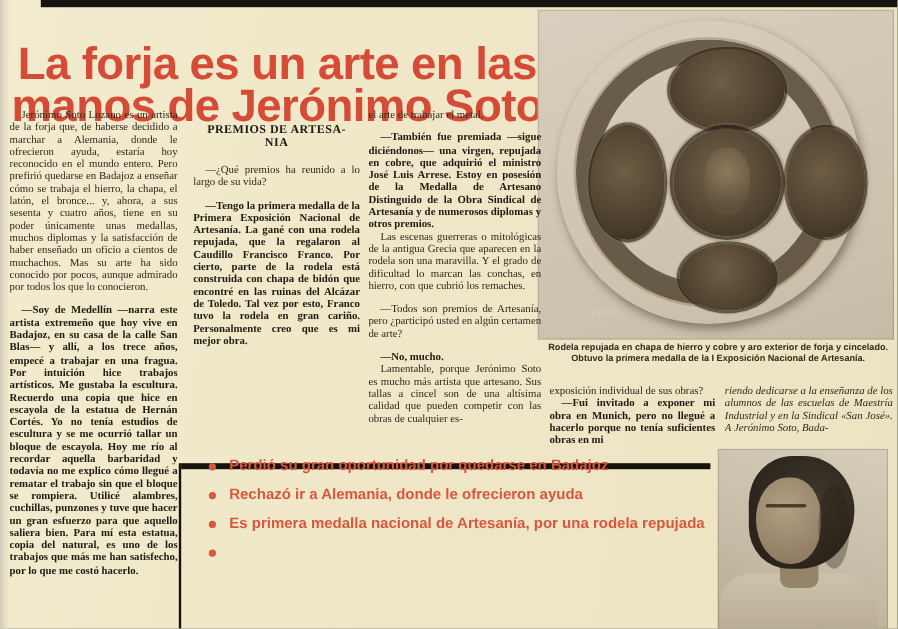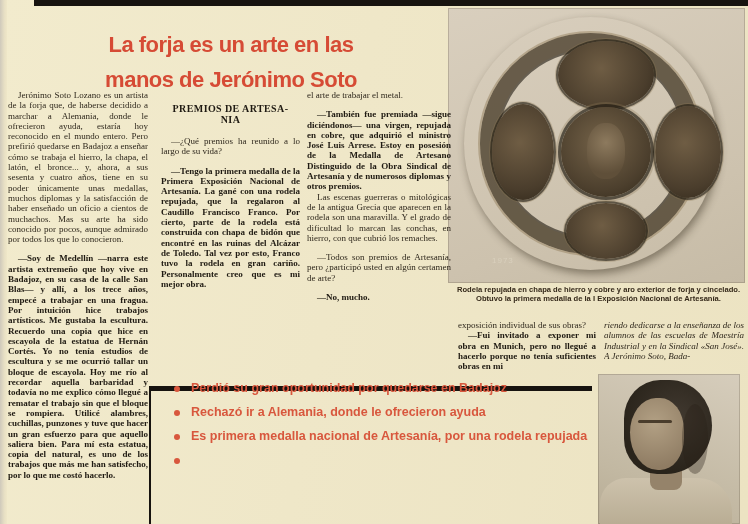--- a/index.html
+++ b/index.html
@@ -9,21 +9,21 @@
     font-family:"Liberation Serif","DejaVu Serif",serif;
     color:#2e271c;
   }
   .left-edge{position:absolute;left:0;top:0;width:7px;height:524px;
     background:linear-gradient(90deg,#cfc9bb,#e7dfc4 60%,#efe7c8);}
   .top-bar{position:absolute;left:34px;top:0;width:714px;height:6px;background:#17130f;}
 
   
   .headline{position:absolute;left:8px;top:12px;width:446px;text-align:center;
     font-family:"Liberation Sans","DejaVu Sans",sans-serif;font-weight:bold;
-    font-size:22px;line-height:35px;color:#d64b35;letter-spacing:-0.5px;}
+    font-size:38px;line-height:35px;color:#d64b35;letter-spacing:-0.5px;}
 
   
   .col{position:absolute;top:90px;overflow:hidden;font-size:9px;line-height:10.3px;
     text-align:justify;}
   .col-1{left:8px;width:140px;height:432px;}
   .col-2{left:161px;width:139px;height:296px;}
   .col-3{left:307px;width:144px;height:294px;}
   .col-4{left:458px;top:320px;width:138px;height:74px;}
   .col-5{left:604px;top:320px;width:140px;height:54px;font-style:italic;}
   .para{margin:0;}
@@ -131,20 +131,21 @@
       <p class="para heading">NIA</p>
       <p class="para normal indent gap">—¿Qué premios ha reunido a lo largo de su vida?</p>
       <p class="para bold indent gap">—Tengo la primera medalla de la Primera Exposición Nacional de Artesanía. La gané con una rodela repujada, que la regalaron al Caudillo Francisco Franco. Por cierto, parte de la rodela está construida con chapa de bidón que encontré en las ruinas del Alcázar de Toledo. Tal vez por esto, Franco tuvo la rodela en gran cariño. Personalmente creo que es mi mejor obra.</p>
     </div>
   <div class="col col-3">
       <p class="para normal">el arte de trabajar el metal.</p>
       <p class="para bold indent gap">—También fue premiada —sigue diciéndonos— una virgen, repujada en cobre, que adquirió el ministro José Luis Arrese. Estoy en posesión de la Medalla de Artesano Distinguido de la Obra Sindical de Artesanía y de numerosos diplomas y otros premios.</p>
       <p class="para normal indent">Las escenas guerreras o mitológicas de la antigua Grecia que aparecen en la rodela son una maravilla. Y el grado de dificultad lo marcan las conchas, en hierro, con que cubrió los remaches.</p>
       <p class="para normal indent gap">—Todos son premios de Artesanía, pero ¿participó usted en algún certamen de arte?</p>
       <p class="para bold indent gap">—No, mucho.</p>
+      <p class="para normal indent">Lamentable, porque Jerónimo Soto es mucho más artista que artesano. Sus tallas a cincel son de una altísima calidad que pueden competir con las obras de cualquier es-</p>
     </div>
   <div class="col col-4">
       <p class="para normal">exposición individual de sus obras?</p>
       <p class="para bold indent">—Fui invitado a exponer mi obra en Munich, pero no llegué a hacerlo porque no tenía suficientes obras en mi</p>
     </div>
   <div class="col col-5">
       <p class="para normal">riendo dedicarse a la enseñanza de los alumnos de las escuelas de Maestría Industrial y en la Sindical «San José». A Jerónimo Soto, Bada-</p>
     </div>
 
   <div class="divider-bar"></div>

